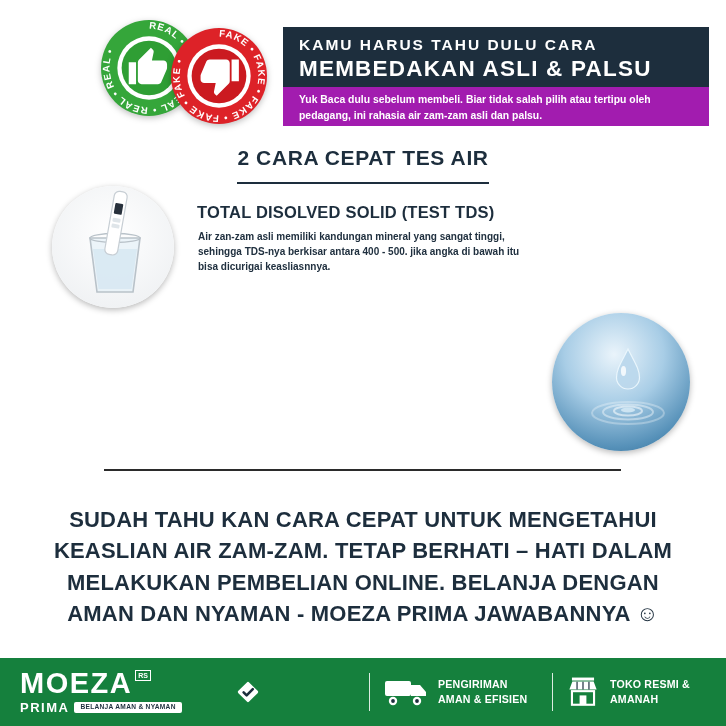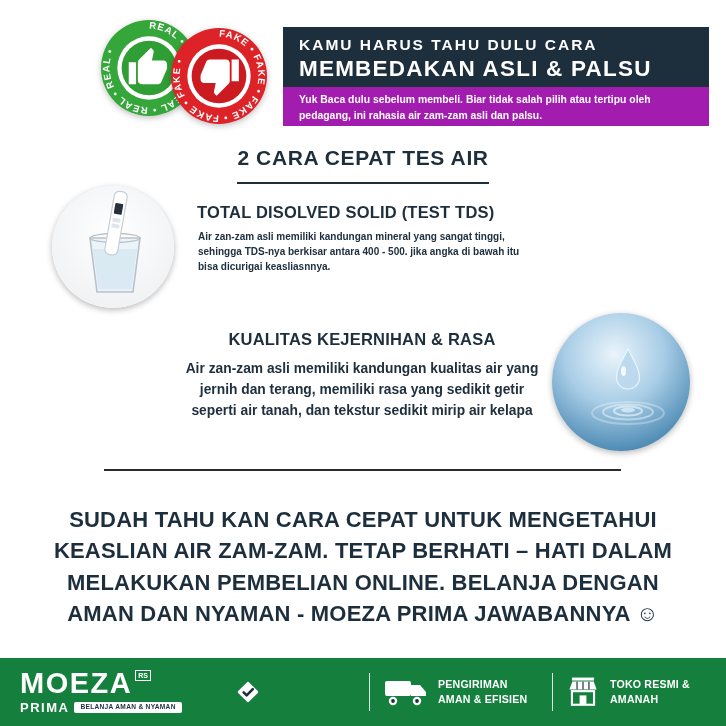--- a/index.html
+++ b/index.html
@@ -129,24 +129,20 @@
         <rect x="59.5" y="17" width="8" height="11" rx="1" fill="#28313c"></rect>
         <rect x="59.5" y="32" width="8" height="4" rx="1" fill="#dfe5e9"></rect>
         <rect x="59.5" y="38" width="8" height="4" rx="1" fill="#dfe5e9"></rect>
       </g>
     </svg>
   </div>
 
   <div class="tds-title">TOTAL DISOLVED SOLID (TEST TDS)</div>
   <div class="tds-body">Air zan-zam asli memiliki kandungan mineral yang sangat tinggi, sehingga TDS-nya berkisar antara 400  - 500. jika angka di bawah itu bisa dicurigai keasliasnnya.</div>
 
-  <div class="quality-block">
-    <div class="quality-title">KUALITAS KEJERNIHAN &amp; RASA</div>
-    <div class="quality-body">Air zan-zam asli memiliki kandungan kualitas air yang jernih dan terang, memiliki rasa yang sedikit getir seperti air tanah, dan tekstur sedikit mirip air kelapa</div>
-  </div>
 
   <div class="photo-circle photo-drop">
     <svg viewBox="0 0 138 138">
       <defs>
         <radialGradient id="dropBg" cx="45%" cy="30%" r="90%">
           <stop offset="0%" stop-color="#eaf4fb"></stop>
             <stop offset="40%" stop-color="#a8cde6"></stop>
           <stop offset="75%" stop-color="#5590b8"></stop>
             <stop offset="100%" stop-color="#2b6086"></stop>
         </radialGradient>

